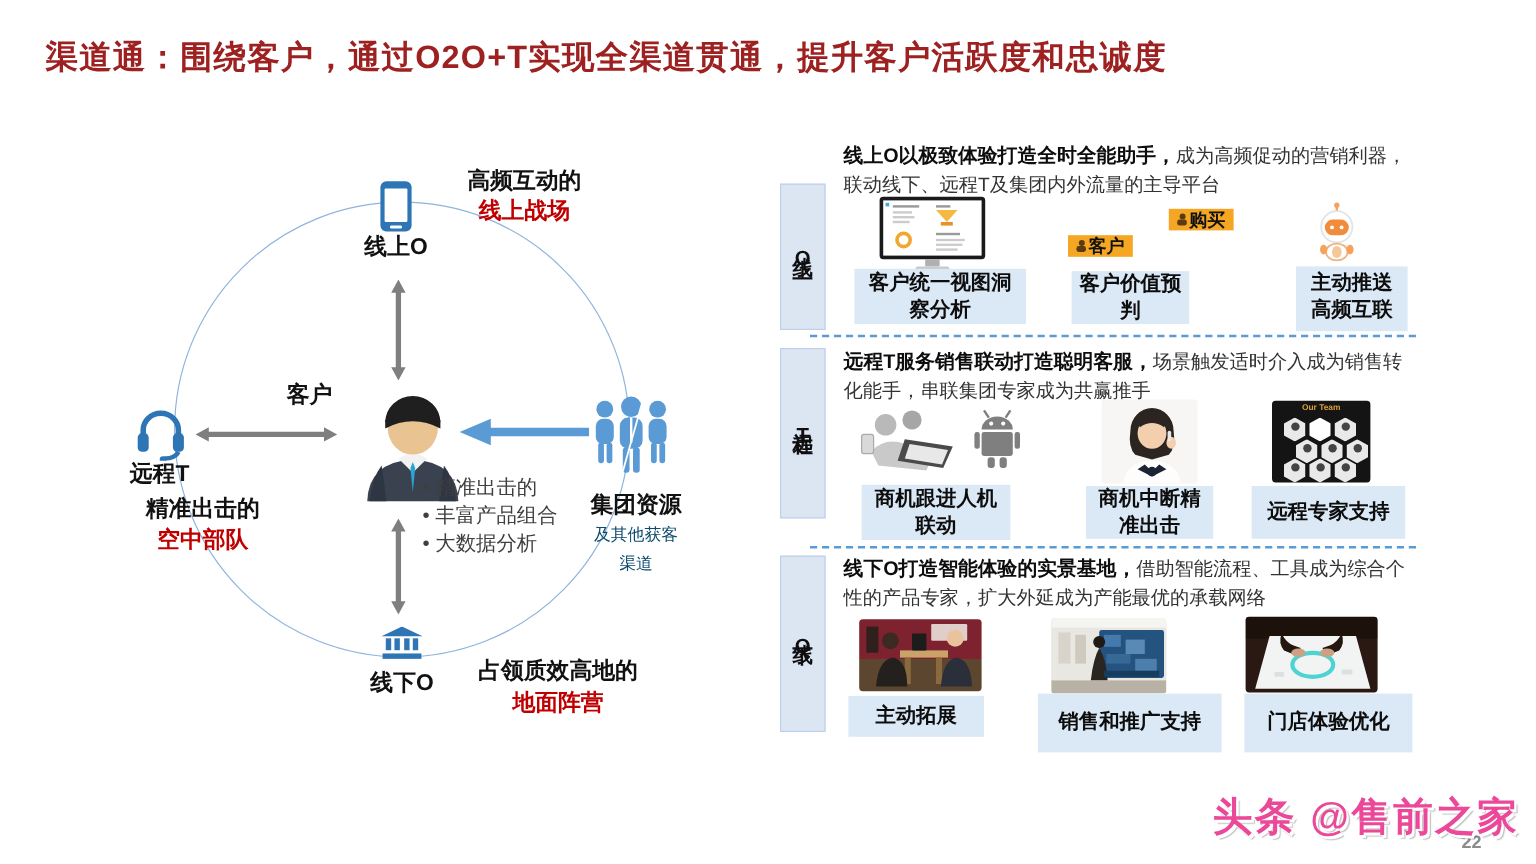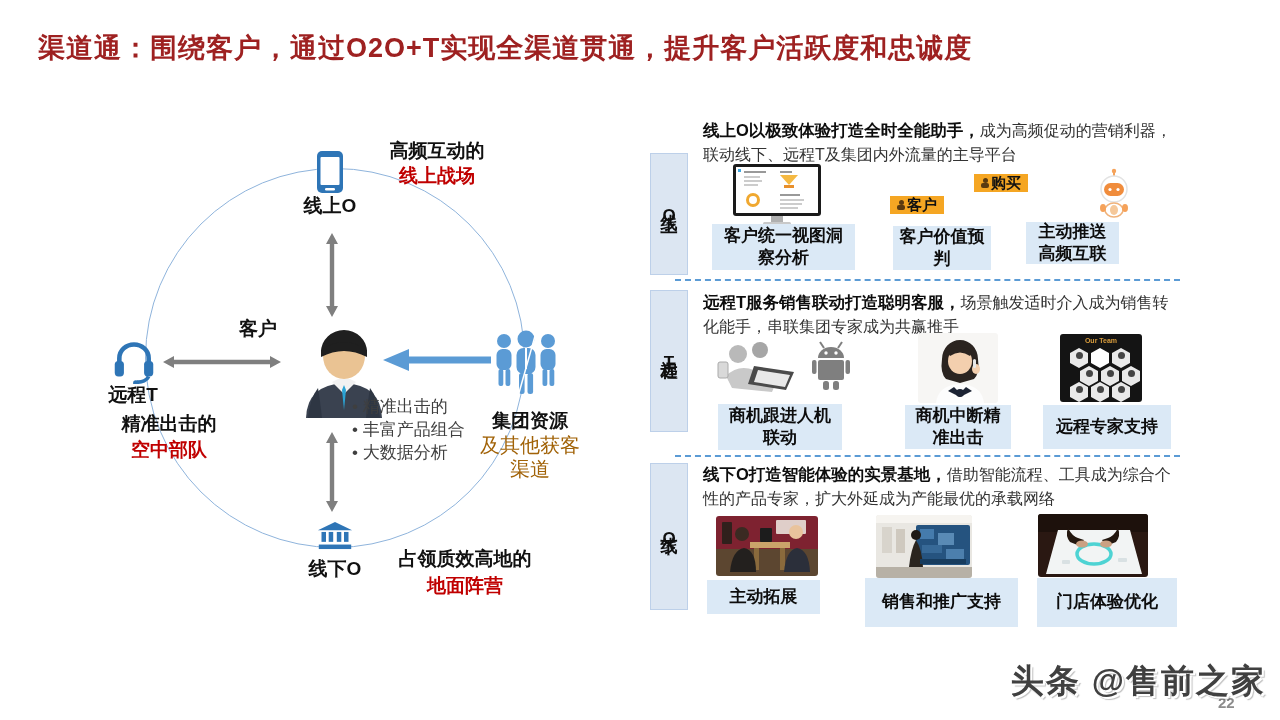--- a/index.html
+++ b/index.html
@@ -11,41 +11,41 @@
   .slide-title { left:38px; top:30px; font-size:27px; font-weight:700; color:#9e2121; white-space:nowrap; letter-spacing:1px; }
 
   
   .orbit { left:145px; top:168px; width:380px; height:380px; border:1.5px solid #8fb4dc; border-radius:50%; }
   .node-name { font-weight:700; font-size:19px; color:#111; text-align:center; }
   .tagline-black { font-weight:700; font-size:19px; color:#111; text-align:center; }
   .tagline-red { font-weight:700; font-size:19px; color:#c00000; text-align:center; }
   .bullets { font-size:17px; color:#3f3f3f; line-height:23px; }
   .bullets div::before { content:"• "; color:#3f3f3f; }
   .grp-text1 { font-weight:700; font-size:19px; color:#111; text-align:center; }
-  .grp-text2 { font-size:20px; color:#a16207; text-align:center; line-height:24px; }
+  .grp-text2 { font-size:14px; color:#0c4a6e; text-align:center; line-height:24px; }
 
   
   .vtab { width:38px; background:#dce6f2; border:1px solid #bdd0e9; display:flex; align-items:center; justify-content:center;
           writing-mode:vertical-rl; text-orientation:upright; font-weight:700; font-size:17px; color:#0f0f0f; letter-spacing:3px; }
   .headline { width:480px; font-size:16px; line-height:1.5; color:#333; }
   .headline b { color:#0d0d0d; font-size:16.5px; }
   .lblbox { background:#dbe9f6; color:#0d0d0d; font-weight:700; font-size:17px; line-height:1.3; display:flex; align-items:center; justify-content:center; text-align:center; padding:3px 5px; }
   .dashes { border-top:2px dashed #5b9bd5; height:0; }
 
   
   .photo { border-radius:3px; overflow:hidden; position:absolute; }
   .hex { position:absolute; width:18px; height:20px; background:#e9e9e9; clip-path:polygon(50% 0,100% 25%,100% 75%,50% 100%,0 75%,0 25%); }
   .hex i { display:block; width:7px; height:7px; background:#444; border-radius:50%; margin:4px auto 0; }
   .chip { position:absolute; background:#f5a623; display:flex; align-items:center; justify-content:center;
           font-weight:700; font-size:15px; color:#111; padding:0 4px; }
   .chip .pico { width:8px; height:10px; margin-right:2px; position:relative; }
   .chip .pico::before { content:""; position:absolute; left:2px; top:0; width:5px; height:5px; border-radius:50%; background:#5a3a10; }
   .chip .pico::after { content:""; position:absolute; left:0; top:5px; width:8px; height:5px; border-radius:2px; background:#5a3a10; }
 
-  .watermark { right:14px; bottom:16px; font-size:33px; font-weight:900; color:#404040; letter-spacing:2px; text-shadow:2px 2px 0 #ffffff, 3px 3px 1px rgba(0,0,0,.25); }
+  .watermark { right:14px; bottom:16px; font-size:33px; font-weight:900; color:#ec4899; letter-spacing:2px; text-shadow:2px 2px 0 #ffffff, 3px 3px 1px rgba(0,0,0,.25); }
   .pagenum { left:1218px; top:694px; font-size:15px; font-weight:700; color:#8c8c8c; }
 </style>
 </head>
 <body>
 
 <div id="slide">
 
   <div class="abs slide-title">渠道通：围绕客户，通过O2O+T实现全渠道贯通，提升客户活跃度和忠诚度</div>
 
   <div class="abs orbit"></div>
@@ -204,21 +204,21 @@
       <circle cx="22" cy="21" r="13" fill="#fff" stroke="#e3e3e3" stroke-width="1.5"></circle>
       <rect x="12" y="15" width="20" height="13" rx="6.5" fill="#f08c3c"></rect>
       <circle cx="18" cy="21.5" r="1.6" fill="#fff"></circle>
         <circle cx="26" cy="21.5" r="1.6" fill="#fff"></circle>
       <ellipse cx="22" cy="42" rx="9" ry="7" fill="#fff" stroke="#f0b27a" stroke-width="1.5"></ellipse>
       <ellipse cx="22" cy="42" rx="4" ry="5" fill="#f5c89a"></ellipse>
       <ellipse cx="11" cy="40" rx="3" ry="4" fill="#f5a25a"></ellipse>
       <ellipse cx="33" cy="40" rx="3" ry="4" fill="#f5a25a"></ellipse>
     </svg>
   </div>
-  <div class="abs lblbox" style="left:1026px; top:222px; width:93px; height:42px;">主动推送高频互联</div>
+  <div class="abs lblbox" style="left:1080px; top:222px; width:93px; height:54px;font-family:Liberation Mono, monospace;">主动推送高频互联</div>
 
   <div class="abs dashes" style="left:675px; top:279px; width:505px;"></div>
 
   <div class="abs headline" style="left:703px; top:290px;">
     <b>远程T服务销售联动打造聪明客服，</b><span>场景触发适时介入成为销售转化能手，串联集团专家成为共赢推手</span>
   </div>
 
   <div class="abs" style="left:716px; top:336px; width:142px; height:66px;">
     <svg width="142" height="66" viewBox="0 0 142 66">
       <circle cx="22" cy="18" r="9" fill="#b9b9b9"></circle>

